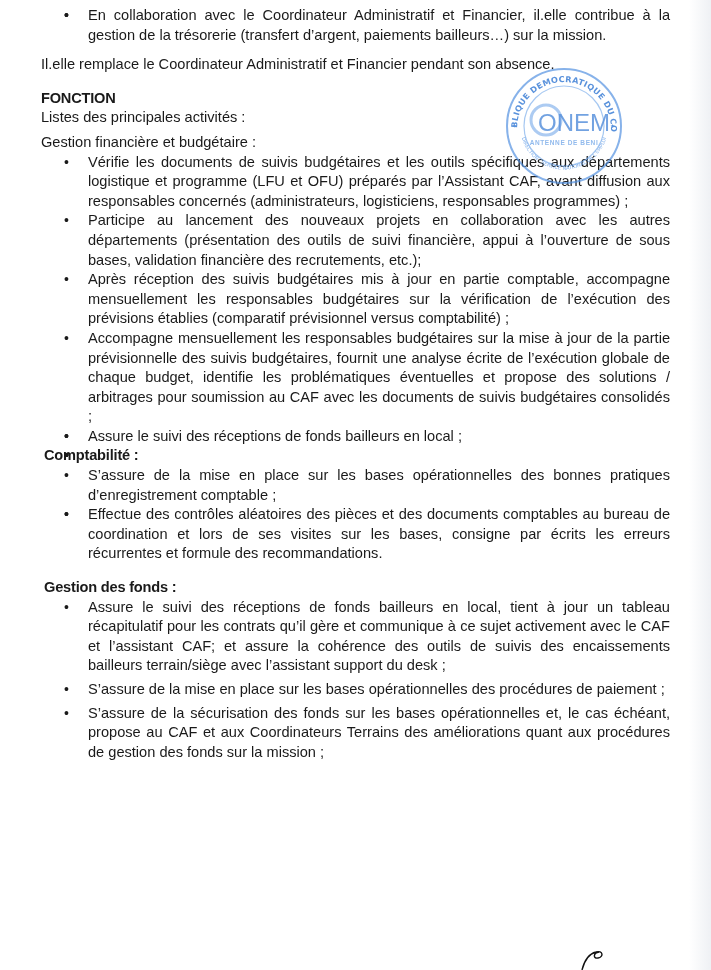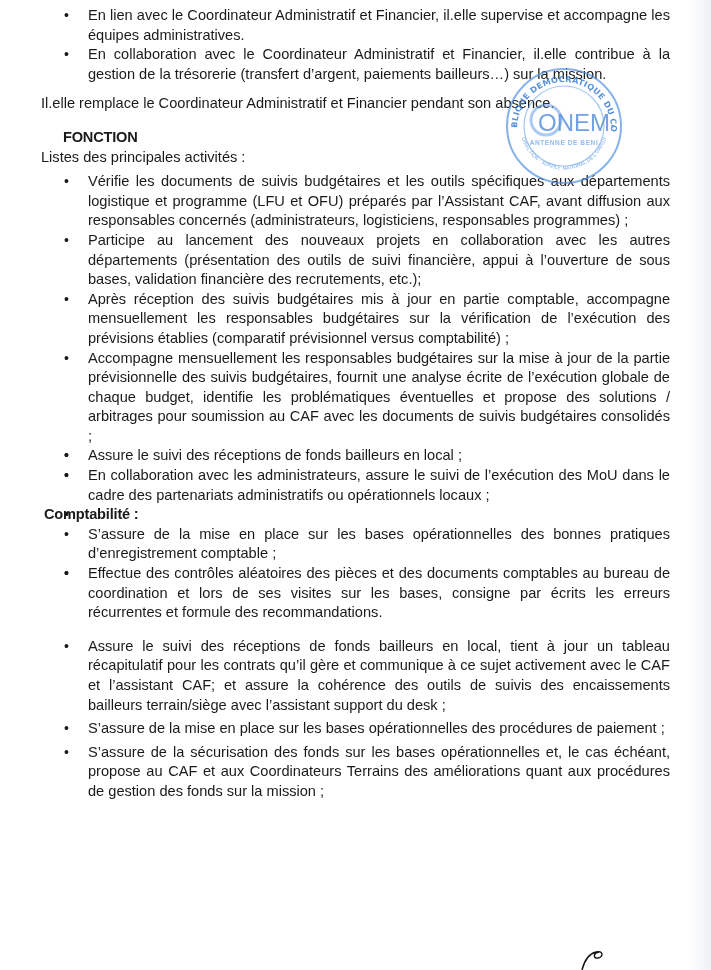--- a/index.html
+++ b/index.html
@@ -15,72 +15,74 @@
       position: absolute; right: 0; top: 0; width: 22px; height: 970px;
       background: linear-gradient(to right, rgba(255,255,255,0), rgba(225,229,235,0.55));
     }
     ul.blist { list-style: none; margin: 0; padding: 0; }
     ul.blist li { position: relative; padding-left: 88px; padding-right: 41px; text-align: justify; }
     ul.blist li .bullet {
       position: absolute; left: 64px; top: 0; font-size: 14px;
     }
     .para { padding-left: 41px; padding-right: 41px; }
     .heading { padding-left: 44px; font-weight: bold; letter-spacing: -0.2px; }
-    .heading.first { padding-left: 63px; }
+    .heading.first { padding-left: 41px; }
 
     .stamp {
       position: absolute; left: 503px; top: 65px; width: 122px; height: 122px;
       pointer-events: none; opacity: 0.85;
     }
     .signature {
       position: absolute; left: 576px; top: 948px; width: 34px; height: 22px; pointer-events:none;
     }
   </style>
 </head>
 <body>
 
 <div class="page">
   <div class="edge-shade"></div>
 
   <div style="height:6px"></div>
 
   <ul class="blist">
-    <li><span class="bullet">•</span><span>En lien avec le Coordinateur Administratif et Financier, il.elle supervise et accompagne les équipes administratives.</span></li>
+    <li><span class="bullet">•</span></li>
     <li><span class="bullet">•</span><span>En collaboration avec le Coordinateur Administratif et Financier, il.elle contribue à la gestion de la trésorerie (transfert d’argent, paiements bailleurs…) sur la mission.</span></li>
   </ul>
 
   <div style="height:10px"></div>
   <div class="para">Il.elle remplace le Coordinateur Administratif et Financier pendant son absence.</div>
 
   <div style="height:14px"></div>
   <div class="heading first">FONCTION</div>
   <div class="para">Listes des principales activités :</div>
   <div style="height:5px"></div>
+  <div class="para">Gestion financière et budgétaire :</div>
 
   <ul class="blist">
     <li><span class="bullet">•</span><span>Vérifie les documents de suivis budgétaires et les outils spécifiques aux départements logistique et programme (LFU et OFU) préparés par l’Assistant CAF, avant diffusion aux responsables concernés (administrateurs, logisticiens, responsables programmes) ;</span></li>
     <li><span class="bullet">•</span><span>Participe au lancement des nouveaux projets en collaboration avec les autres départements (présentation des outils de suivi financière, appui à l’ouverture de sous bases, validation financière des recrutements, etc.);</span></li>
     <li><span class="bullet">•</span><span>Après réception des suivis budgétaires mis à jour en partie comptable, accompagne mensuellement les responsables budgétaires sur la vérification de l’exécution des prévisions établies (comparatif prévisionnel versus comptabilité) ;</span></li>
     <li><span class="bullet">•</span><span>Accompagne mensuellement les responsables budgétaires sur la mise à jour de la partie prévisionnelle des suivis budgétaires, fournit une analyse écrite de l’exécution globale de chaque budget, identifie les problématiques éventuelles et propose des solutions / arbitrages pour soumission au CAF avec les documents de suivis budgétaires consolidés ;</span></li>
     <li><span class="bullet">•</span></li>
     <li><span class="bullet">•</span><span>Assure le suivi des réceptions de fonds bailleurs en local ;</span></li>
     <li><span class="bullet">•</span></li>
-    <li><span class="bullet">•</span><span>En collaboration avec les administrateurs, assure le suivi de l’exécution des MoU dans le cadre des partenariats administratifs ou opérationnels locaux ;</span></li>
+    <li><span class="bullet">•</span></li>
     <li><span class="bullet">•</span></li>
     <li><span class="bullet">•</span></li>
   </ul>
 
   <div class="heading"><span>Comptabilité</span><span> :</span></div>
   <ul class="blist">
     <li><span class="bullet">•</span><span>S’assure de la mise en place sur les bases opérationnelles des bonnes pratiques d’enregistrement comptable ;</span></li>
     <li><span class="bullet">•</span></li>
     <li><span class="bullet">•</span><span>Effectue des contrôles aléatoires des pièces et des documents comptables au bureau de coordination et lors de ses visites sur les bases, consigne par écrits les erreurs récurrentes et formule des recommandations.</span></li>
   </ul>
 
   <div style="height:14px"></div>
+  <div class="heading"><span>Gestion des fonds</span><span> :</span></div>
   <ul class="blist">
     <li><span class="bullet">•</span><span>Assure le suivi des réceptions de fonds bailleurs en local, tient à jour un tableau récapitulatif pour les contrats qu’il gère et communique à ce sujet activement avec le CAF et l’assistant CAF; et assure la cohérence des outils de suivis des encaissements bailleurs terrain/siège avec l’assistant support du desk ;</span></li>
     <li style="margin-top:4px"><span class="bullet">•</span><span>S’assure de la mise en place sur les bases opérationnelles des procédures de paiement ;</span></li>
     <li style="margin-top:4px"><span class="bullet">•</span><span>S’assure de la sécurisation des fonds sur les bases opérationnelles et, le cas échéant, propose au CAF et aux Coordinateurs Terrains des améliorations quant aux procédures de gestion des fonds sur la mission ;</span></li>
   </ul>
 
   <svg class="stamp" viewBox="0 0 122 122">
     <defs>
       <path id="arcTop" d="M 14 64 A 47 47 0 0 1 108 64"></path>
       <path id="arcBot" d="M 18 70 A 44 44 0 0 0 104 70"></path>

